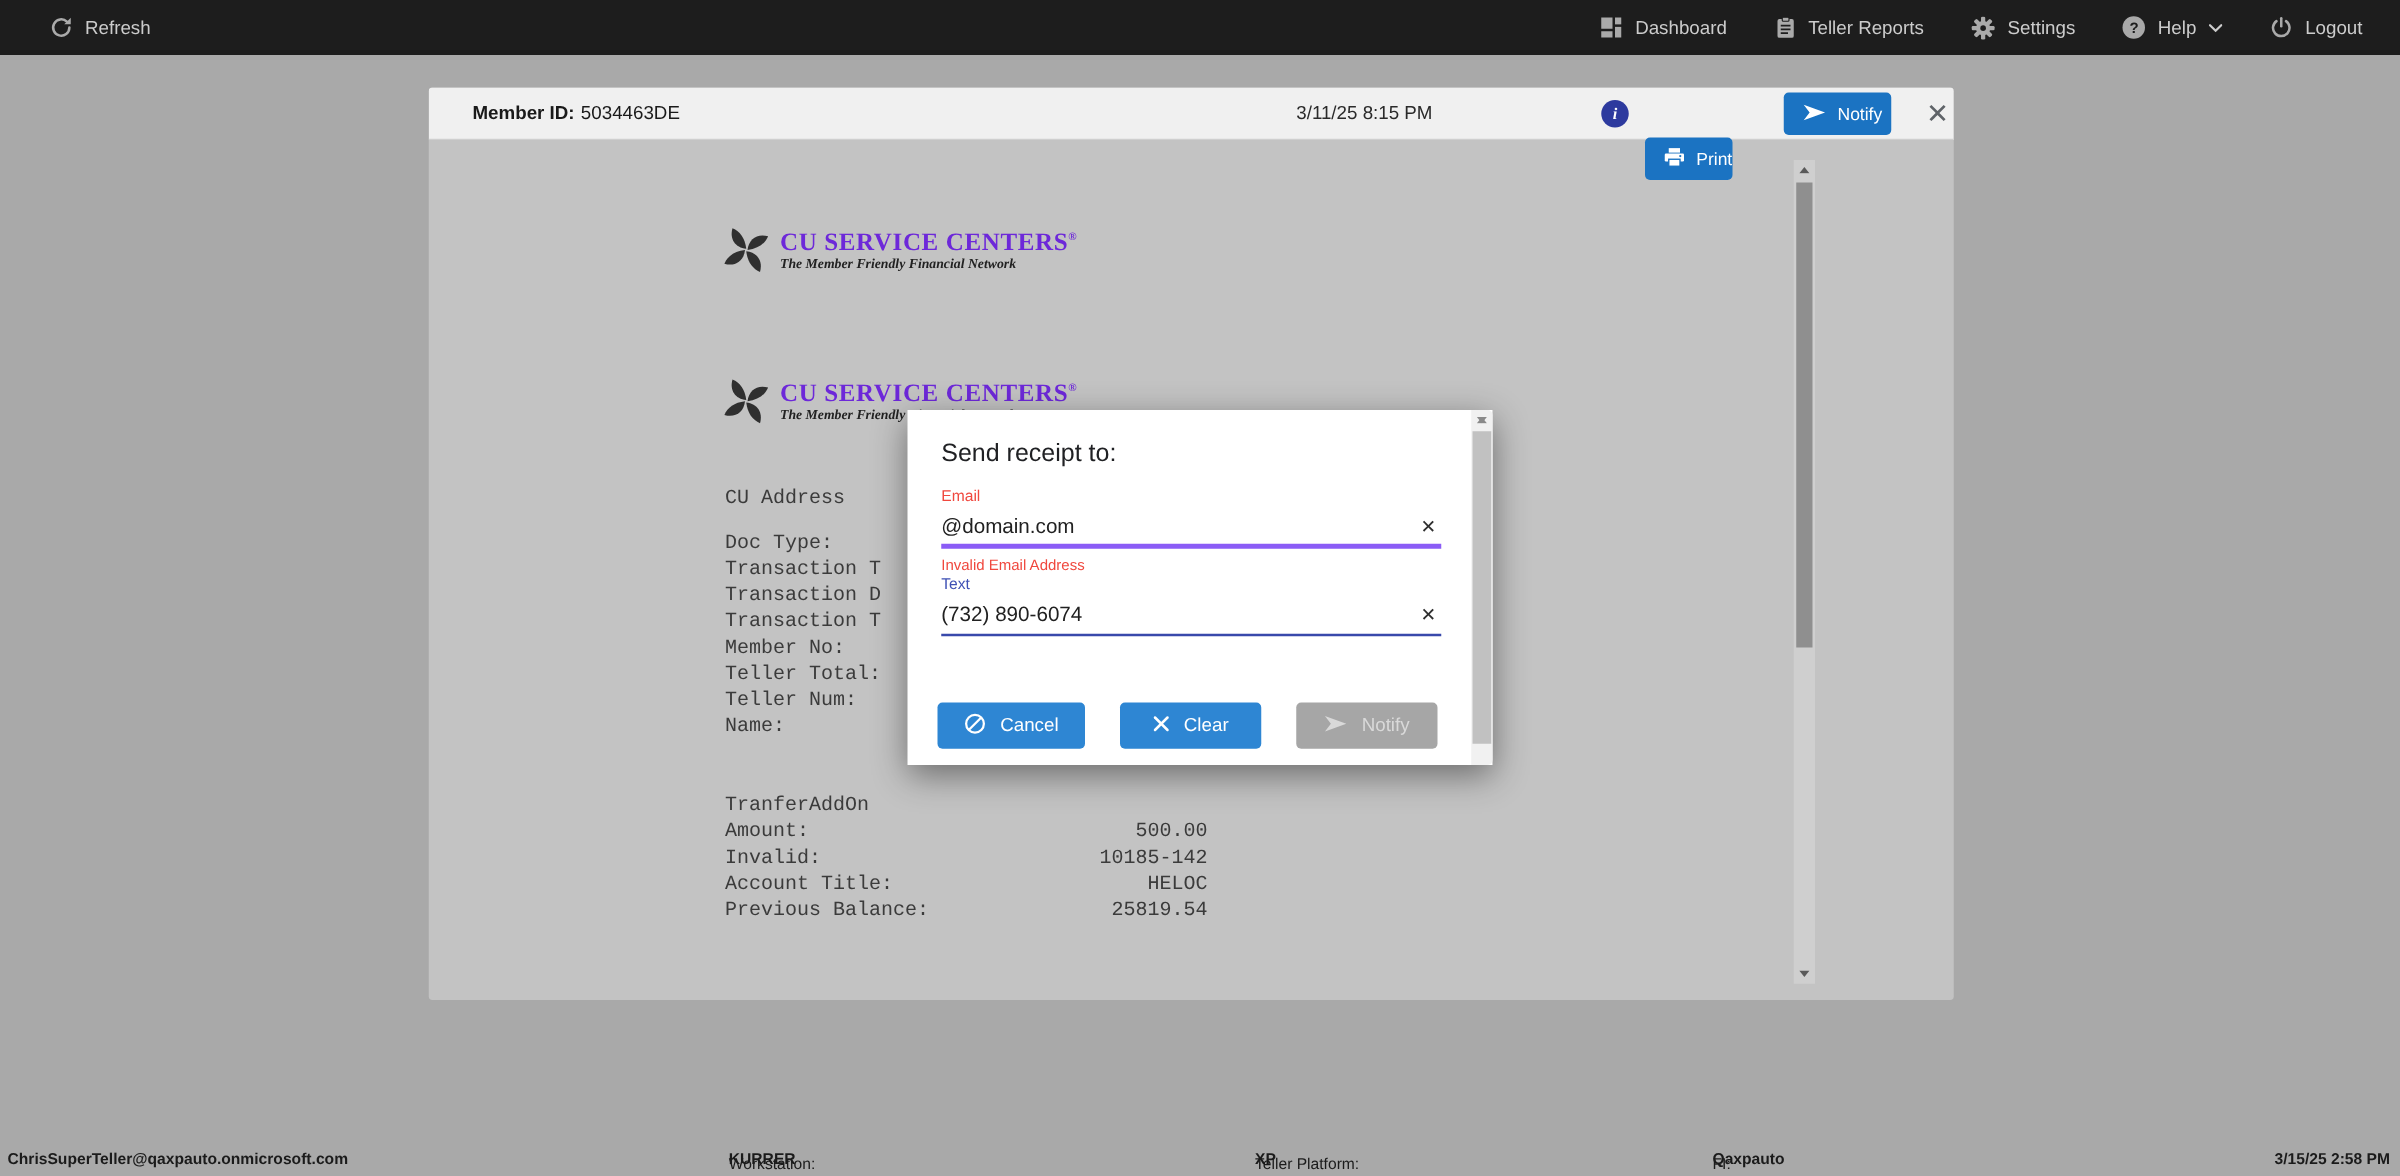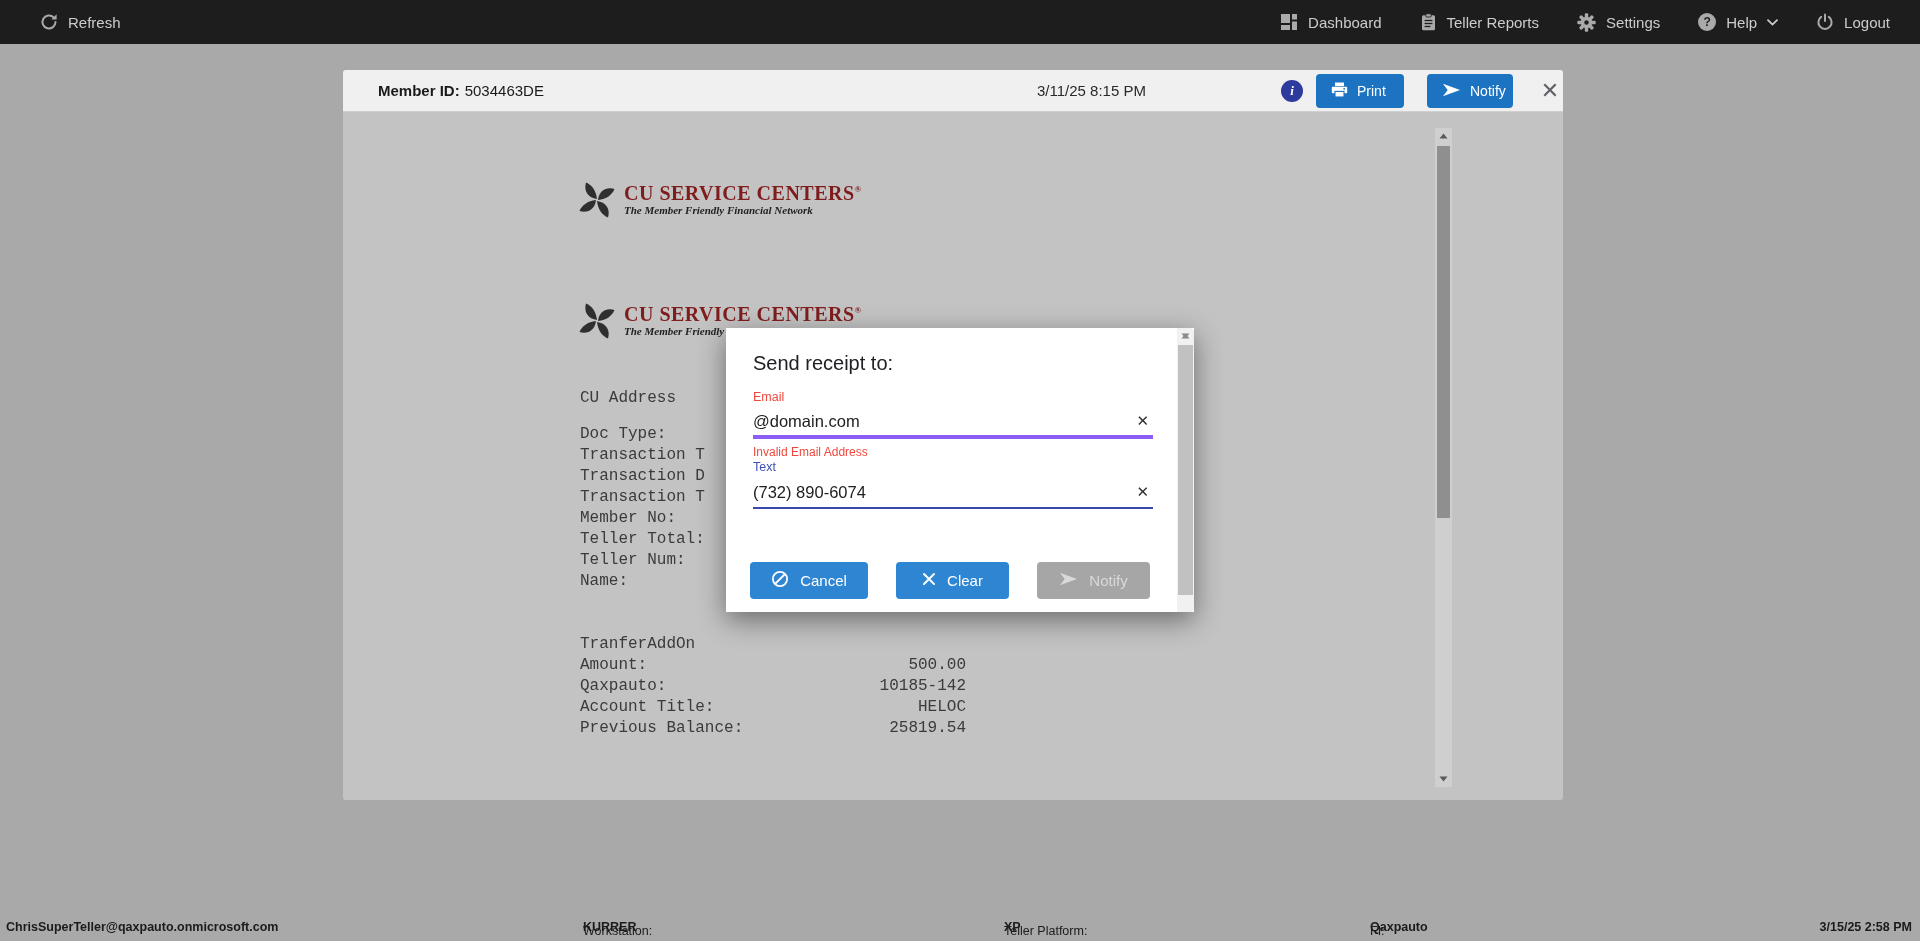--- a/index.html
+++ b/index.html
@@ -50,37 +50,37 @@
     position:absolute; left:938px; top:10px; width:22px; height:22px; border-radius:50%;
     background:#2d3a9e; color:#ffffff; font-size:13px; font-weight:bold;
     font-family:"Liberation Serif", serif; font-style:italic;
     display:flex; align-items:center; justify-content:center; cursor:pointer;
   }
   .hdr-btn {
     position:absolute; top:4px; height:34px; border:none; border-radius:4px;
     background:#1b73c2; color:#ffffff; font-size:14px; font-family:inherit;
     display:flex; align-items:center; gap:9px; padding:0 15px; cursor:pointer;
   }
-  .hdr-btn.print { left:973px; width:88px; }
+  .hdr-btn.print { left:973px; width:70px;margin-top:36px; }
   .hdr-btn.notify { left:1084px; width:86px; }
   .hdr-close {
     position:absolute; left:1192px; top:5px; width:30px; height:32px;
     font-size:22px; font-weight:300; color:#5f6368; background:none; border:none;
     cursor:pointer; line-height:32px; text-align:center; font-family:inherit;
   }
 
   
   .cu-logo { position:absolute; display:flex; align-items:flex-start; gap:5px; }
   .cu-logo.first { left:232px; top:108px; }
   .cu-logo.second { left:232px; top:229px; }
   .cu-logo svg { display:block; }
   .logo-text { display:flex; flex-direction:column; }
   .logo-title {
     font-family:"Liberation Serif", serif; font-weight:bold; font-size:20px;
-    letter-spacing:0.5px; color:#7f1d1d; line-height:22px; white-space:nowrap;
+    letter-spacing:0.5px; color:#6d28d9; line-height:22px; white-space:nowrap;
   }
   .logo-title sup { font-size:9px; }
   .logo-tagline {
     font-family:"Liberation Serif", serif; font-style:italic; font-weight:bold;
     font-size:11px; color:#222222; line-height:13px; white-space:nowrap;
   }
   .receipt-lines {
     position:absolute; left:237px; top:318px; width:386px;
     font-family:"Liberation Mono", monospace; font-size:16px; line-height:21px;
     color:#3b3b3b;
@@ -303,21 +303,21 @@
       <div class="rl"><span class="rl-l">Transaction D</span><span class="rl-v"></span></div>
       <div class="rl"><span class="rl-l">Transaction T</span><span class="rl-v"></span></div>
       <div class="rl"><span class="rl-l">Member No:</span><span class="rl-v"></span></div>
       <div class="rl"><span class="rl-l">Teller Total:</span><span class="rl-v"></span></div>
       <div class="rl"><span class="rl-l">Teller Num:</span><span class="rl-v"></span></div>
       <div class="rl"><span class="rl-l">Name:</span><span class="rl-v"></span></div>
       <div class="rl"><span class="rl-l"></span><span class="rl-v"></span></div>
       <div class="rl"><span class="rl-l"></span><span class="rl-v"></span></div>
       <div class="rl"><span class="rl-l">TranferAddOn</span><span class="rl-v"></span></div>
       <div class="rl"><span class="rl-l">Amount:</span><span class="rl-v">500.00</span></div>
-      <div class="rl"><span class="rl-l">Qaxpauto:</span><span class="rl-v">10185-142</span></div>
+      <div class="rl"><span class="rl-l">Invalid:</span><span class="rl-v">10185-142</span></div>
       <div class="rl"><span class="rl-l">Account Title:</span><span class="rl-v">HELOC</span></div>
       <div class="rl"><span class="rl-l">Previous Balance:</span><span class="rl-v">25819.54</span></div>
       <div class="rl"><span class="rl-l"></span><span class="rl-v"></span></div>
       <div class="rl"><span class="rl-l"></span><span class="rl-v"></span></div>
     </div>
 
   <div class="panel-scrollbar">
     <div class="sb-arrow up">
       <svg width="9" height="6" viewBox="0 0 9 6">
           <polygon points="4.5,0.5 8.5,5.5 0.5,5.5" fill="#5a5a5a"></polygon>

